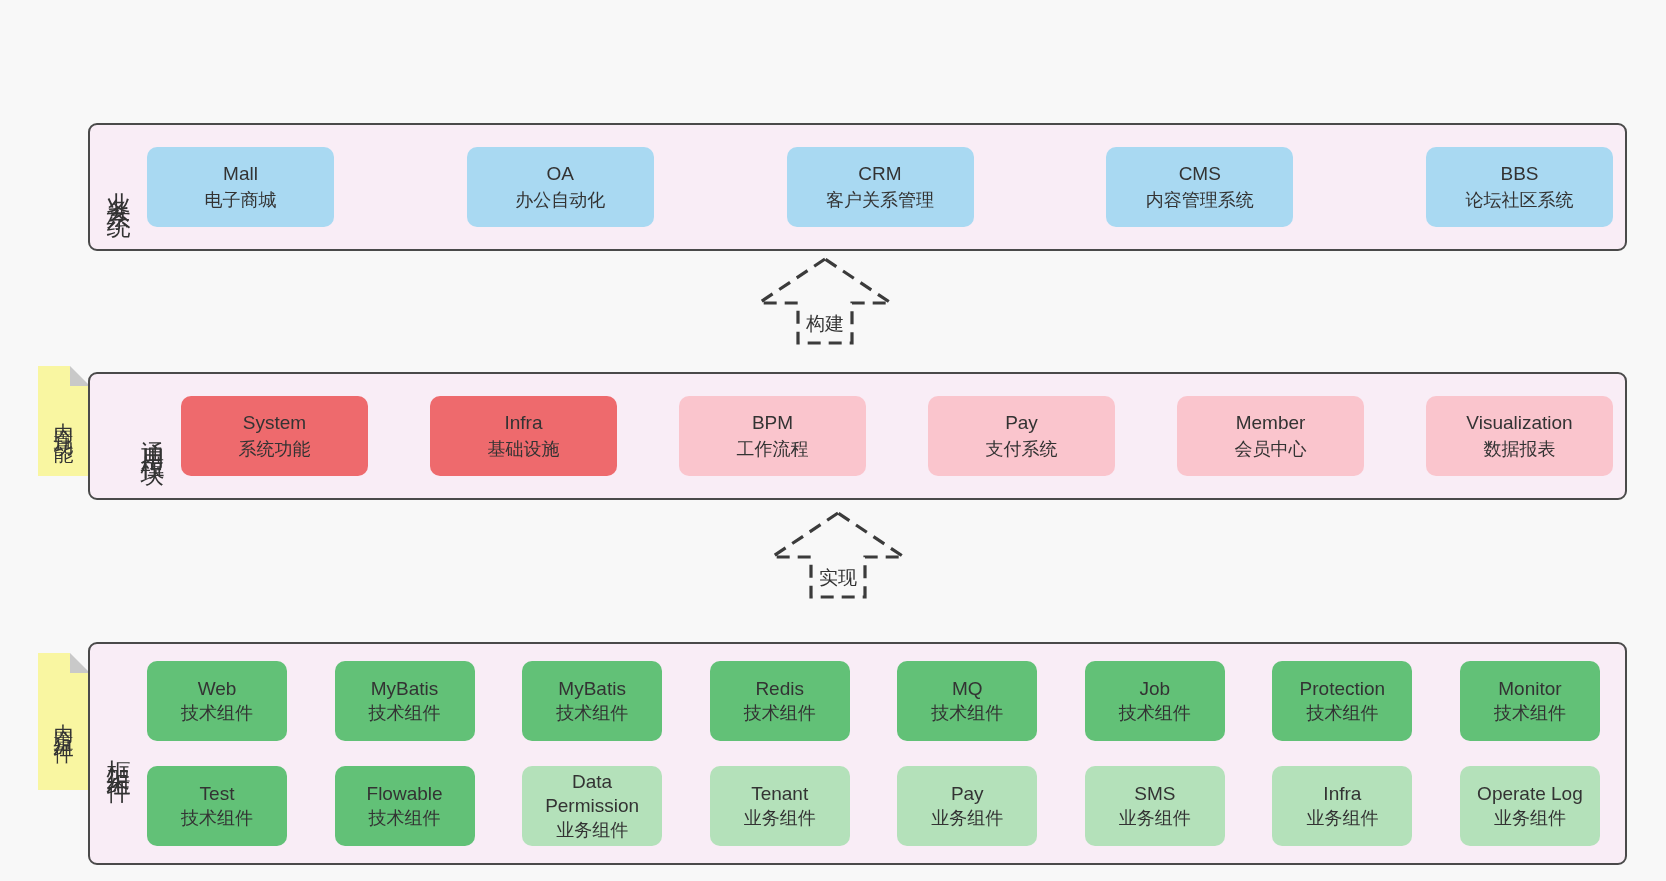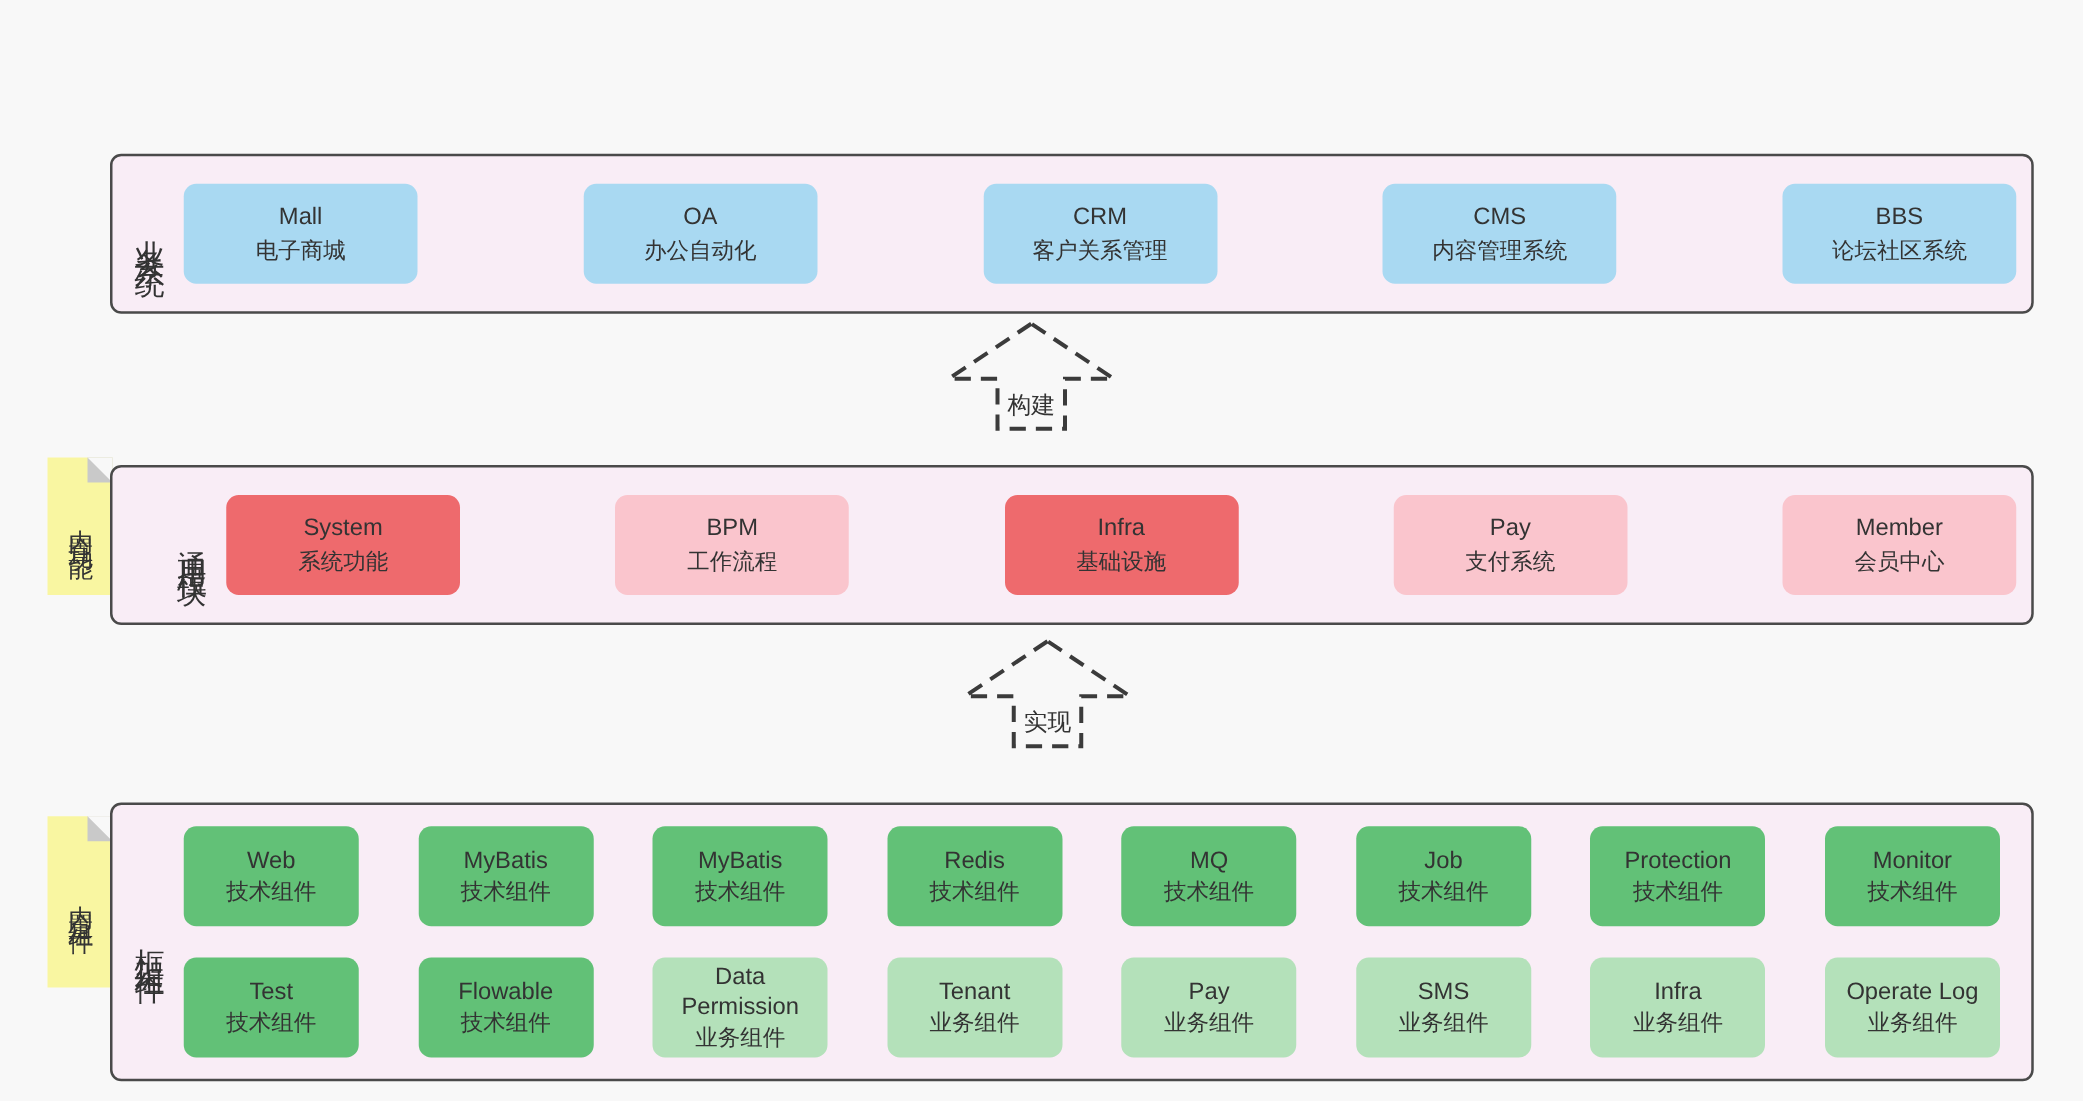--- a/index.html
+++ b/index.html
@@ -127,35 +127,39 @@
 </div>
 <div class="panel" id="panel-modules">
   <div class="side-label">
     <span class="vtext">通用模块</span>
   </div>
   <div class="box-row">
     <div class="box w6 red">
       <div class="name">System</div>
       <div class="sub">系统功能</div>
     </div>
-    <div class="box w6 pink">
-      <div class="name">BPM</div>
-      <div class="sub">工作流程</div>
-    </div>
     <div class="box w6 red">
       <div class="name">Infra</div>
       <div class="sub">基础设施</div>
     </div>
     <div class="box w6 pink">
+      <div class="name">BPM</div>
+      <div class="sub">工作流程</div>
+    </div>
+    <div class="box w6 pink">
       <div class="name">Pay</div>
       <div class="sub">支付系统</div>
     </div>
     <div class="box w6 pink">
       <div class="name">Member</div>
       <div class="sub">会员中心</div>
+    </div>
+    <div class="box w6 pink">
+      <div class="name">Visualization</div>
+      <div class="sub">数据报表</div>
     </div>
   </div>
 </div>
 
 <div class="arrow" id="arrow-implement">
   <svg viewBox="0 0 140 90">
     <polygon points="70,3 4,47 43,47 43,87 97,87 97,47 136,47"></polygon>
   </svg>
   <span class="arrow-label">实现</span>
 </div>

